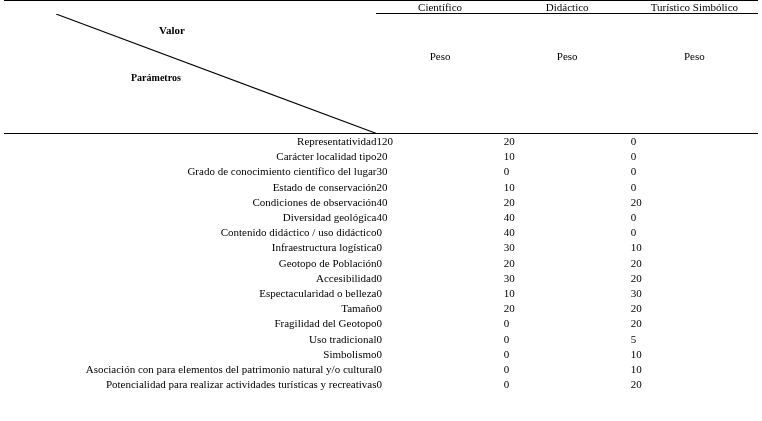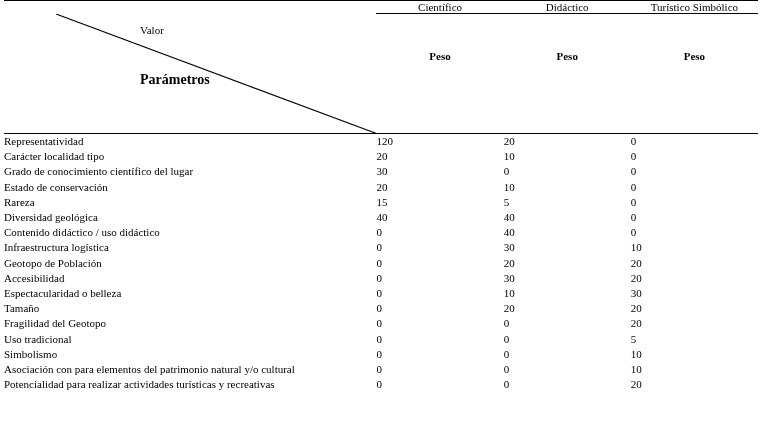--- a/index.html
+++ b/index.html
@@ -58,34 +58,34 @@
   }
   .diag-cell svg {
     position: absolute;
     left: 0; top: 0;
     width: 100%;
     height: 100%;
   }
   .valor-lbl {
     position: absolute;
     top: 10px;
-    left: 136px;
-    font-weight: normal;
+    left: 155px;
+    font-weight: bold;
     font-size: 11px;
   }
   .param-lbl {
     position: absolute;
     top: 58px;
-    left: 136px;
+    left: 127px;
     font-weight: bold;
-    font-size: 14px;
+    font-size: 10px;
   }
   .peso-cell {
     text-align: center;
-    font-weight: bold;
+    font-weight: normal;
     font-size: 11px;
     vertical-align: top;
     padding-top: 36px;
     height: 82px;
   }
   .hdr-rule td {
     border-bottom: 1px solid #000;
     height: 0;
     padding: 0;
     font-size: 0;
@@ -93,21 +93,21 @@
   }
 
   
   tbody.rows td {
     padding: 0px 0 0px 0;
     font-size: 11px;
     line-height: 15.2px;
     height: 15.2px;
   }
   td.label {
-    text-align: left;
+    text-align: right;
     padding-left: 3px;
   }
   td.num {
     text-align: left;
   }
 </style>
 </head>
 <body>
 
 <div class="page">
@@ -166,78 +166,78 @@
         <td class="num">0</td>
         <td class="num">0</td>
       </tr>
       <tr>
         <td class="label">Estado de conservación</td>
         <td class="num">20</td>
         <td class="num">10</td>
         <td class="num">0</td>
       </tr>
       <tr>
-        <td class="label">Rareza</td>
-        <td class="num">15</td>
+        <td class="label">Condiciones de observación</td>
+        <td class="num">40</td>
+        <td class="num">20</td>
+        <td class="num">20</td>
+      </tr>
+      <tr>
+        <td class="label">Diversidad geológica</td>
+        <td class="num">40</td>
+        <td class="num">40</td>
+        <td class="num">0</td>
+      </tr>
+      <tr>
+        <td class="label">Contenido didáctico / uso didáctico</td>
+        <td class="num">0</td>
+        <td class="num">40</td>
+        <td class="num">0</td>
+      </tr>
+      <tr>
+        <td class="label">Infraestructura logística</td>
+        <td class="num">0</td>
+        <td class="num">30</td>
+        <td class="num">10</td>
+      </tr>
+      <tr>
+        <td class="label">Geotopo de Población</td>
+        <td class="num">0</td>
+        <td class="num">20</td>
+        <td class="num">20</td>
+      </tr>
+      <tr>
+        <td class="label">Accesibilidad</td>
+        <td class="num">0</td>
+        <td class="num">30</td>
+        <td class="num">20</td>
+      </tr>
+      <tr>
+        <td class="label">Espectacularidad o belleza</td>
+        <td class="num">0</td>
+        <td class="num">10</td>
+        <td class="num">30</td>
+      </tr>
+      <tr>
+        <td class="label">Tamaño</td>
+        <td class="num">0</td>
+        <td class="num">20</td>
+        <td class="num">20</td>
+      </tr>
+      <tr>
+        <td class="label">Fragilidad del Geotopo</td>
+        <td class="num">0</td>
+        <td class="num">0</td>
+        <td class="num">20</td>
+      </tr>
+      <tr>
+        <td class="label">Uso tradicional</td>
+        <td class="num">0</td>
+        <td class="num">0</td>
         <td class="num">5</td>
-        <td class="num">0</td>
-      </tr>
-      <tr>
-        <td class="label">Diversidad geológica</td>
-        <td class="num">40</td>
-        <td class="num">40</td>
-        <td class="num">0</td>
-      </tr>
-      <tr>
-        <td class="label">Contenido didáctico / uso didáctico</td>
-        <td class="num">0</td>
-        <td class="num">40</td>
-        <td class="num">0</td>
-      </tr>
-      <tr>
-        <td class="label">Infraestructura logística</td>
-        <td class="num">0</td>
-        <td class="num">30</td>
-        <td class="num">10</td>
-      </tr>
-      <tr>
-        <td class="label">Geotopo de Población</td>
-        <td class="num">0</td>
-        <td class="num">20</td>
-        <td class="num">20</td>
-      </tr>
-      <tr>
-        <td class="label">Accesibilidad</td>
-        <td class="num">0</td>
-        <td class="num">30</td>
-        <td class="num">20</td>
-      </tr>
-      <tr>
-        <td class="label">Espectacularidad o belleza</td>
-        <td class="num">0</td>
-        <td class="num">10</td>
-        <td class="num">30</td>
-      </tr>
-      <tr>
-        <td class="label">Tamaño</td>
-        <td class="num">0</td>
-        <td class="num">20</td>
-        <td class="num">20</td>
-      </tr>
-      <tr>
-        <td class="label">Fragilidad del Geotopo</td>
-        <td class="num">0</td>
-        <td class="num">0</td>
-        <td class="num">20</td>
-      </tr>
-      <tr>
-        <td class="label">Uso tradicional</td>
-        <td class="num">0</td>
-        <td class="num">0</td>
-        <td class="num">5</td>
       </tr>
       <tr>
         <td class="label">Simbolismo</td>
         <td class="num">0</td>
         <td class="num">0</td>
         <td class="num">10</td>
       </tr>
       <tr>
         <td class="label">Asociación con para elementos del patrimonio natural y/o cultural</td>
         <td class="num">0</td>

